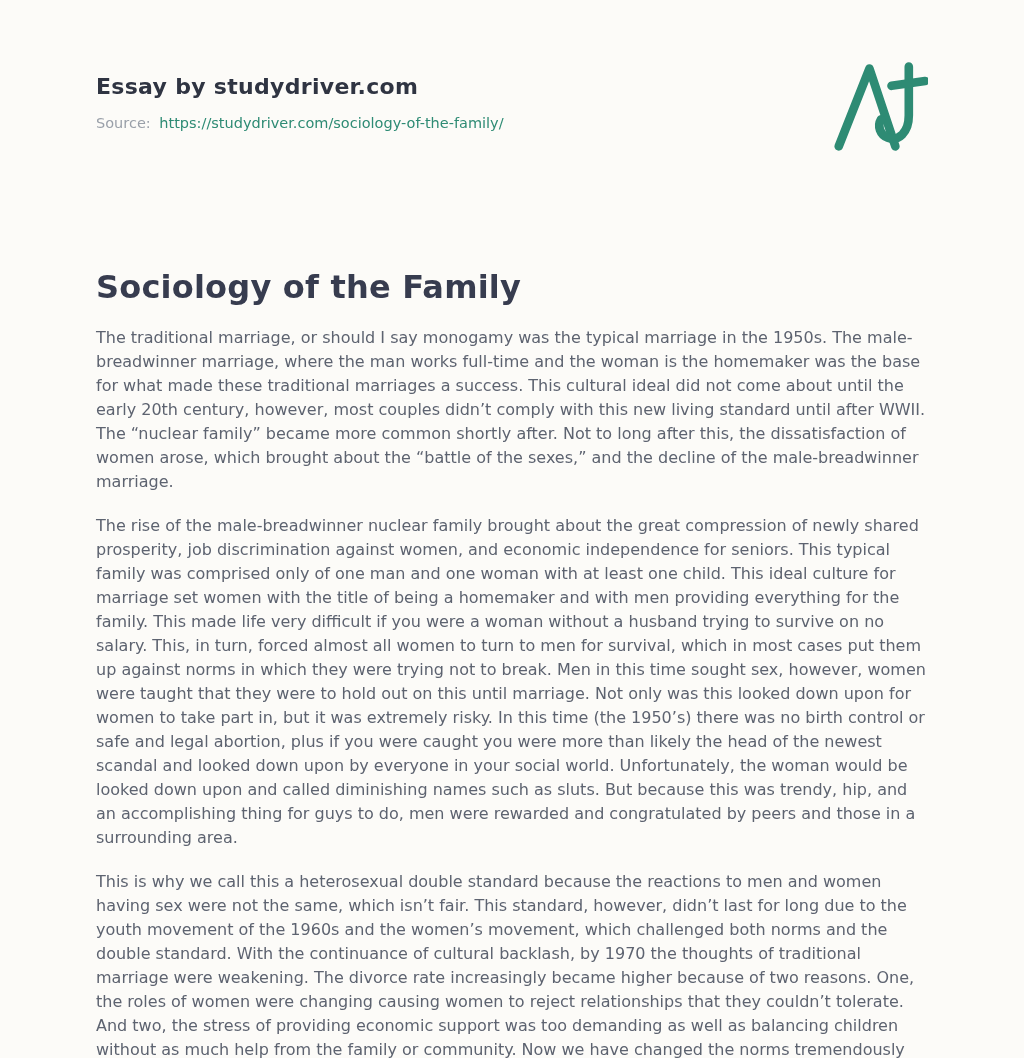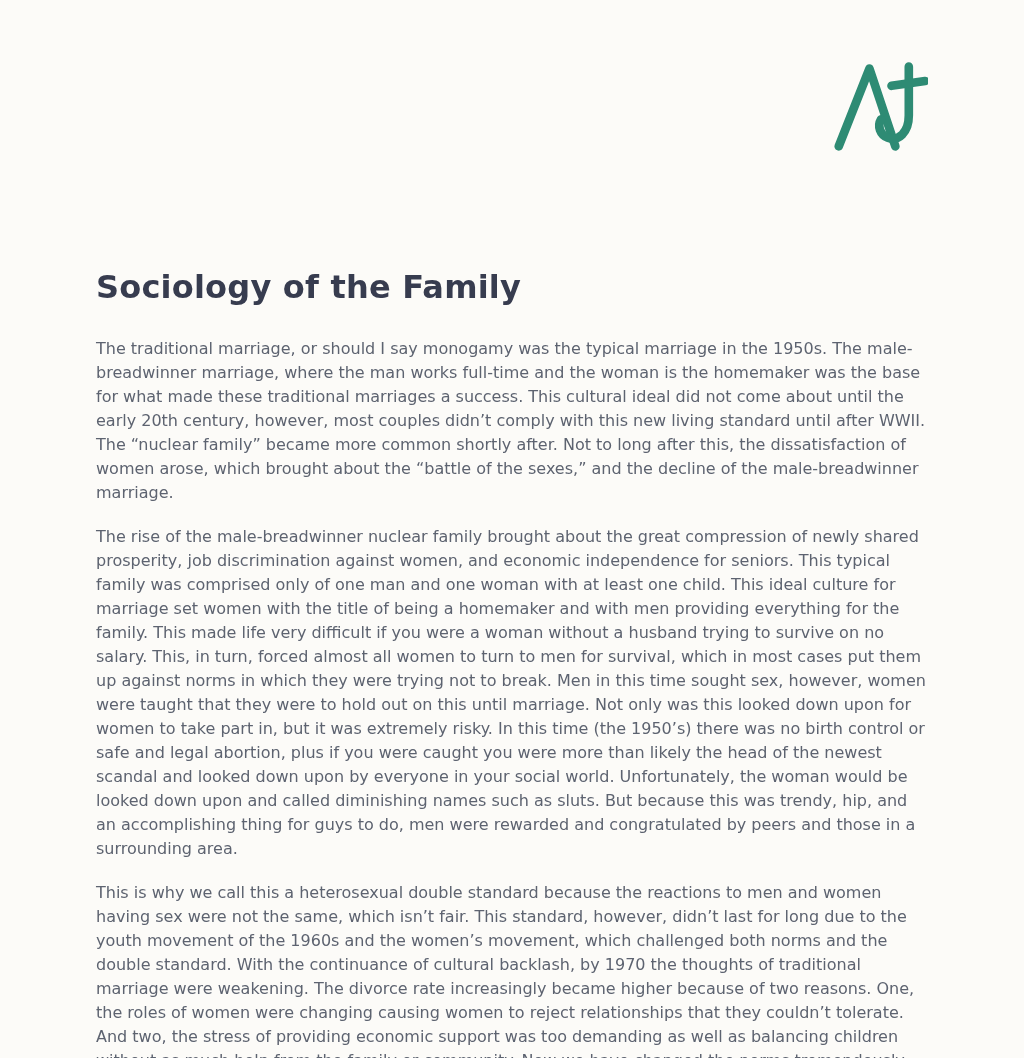--- a/index.html
+++ b/index.html
@@ -46,37 +46,42 @@
     width: 96px;
     height: 92px;
     margin-top: -14px;
     flex-shrink: 0;
   }
   .logo svg { width: 100%; height: 100%; }
   .title {
     font-size: 32px;
     font-weight: 600;
     color: #373c4f;
-    margin: 116px 0 31px 0;
+    margin: 116px 0 20px 0;
     letter-spacing: 0.2px;
   }
   .para {
     font-size: 16px;
     line-height: 24px;
     color: #5d6370;
     margin: 12px 0 20px 0;
   }
 </style>
 </head>
 <body>
 
 <div class="page">
 
   <header class="header">
     <div class="header-left">
+      <h2 class="essay-by">Essay by studydriver.com</h2>
+      <p class="source-line">
+        <span class="source-label">Source:</span>
+        <a class="source-url" href="#">https://studydriver.com/sociology-of-the-family/</a>
+      </p>
     </div>
 
     <div class="logo">
       <svg viewBox="0 0 100 92" fill="none" xmlns="http://www.w3.org/2000/svg" aria-hidden="true">
         <path d="M7 88 L39 7 L66 88" stroke="#2e8b74" stroke-width="9" stroke-linecap="round" stroke-linejoin="round" fill="none"></path>
         <path d="M80 5 L80 56 C80 74 69 83 58 79 C50 76 47 67 51 60" stroke="#2e8b74" stroke-width="9" stroke-linecap="round" fill="none"></path>
         <path d="M62 25 L97 20" stroke="#2e8b74" stroke-width="9" stroke-linecap="round"></path>
       </svg>
     </div>
   </header>

